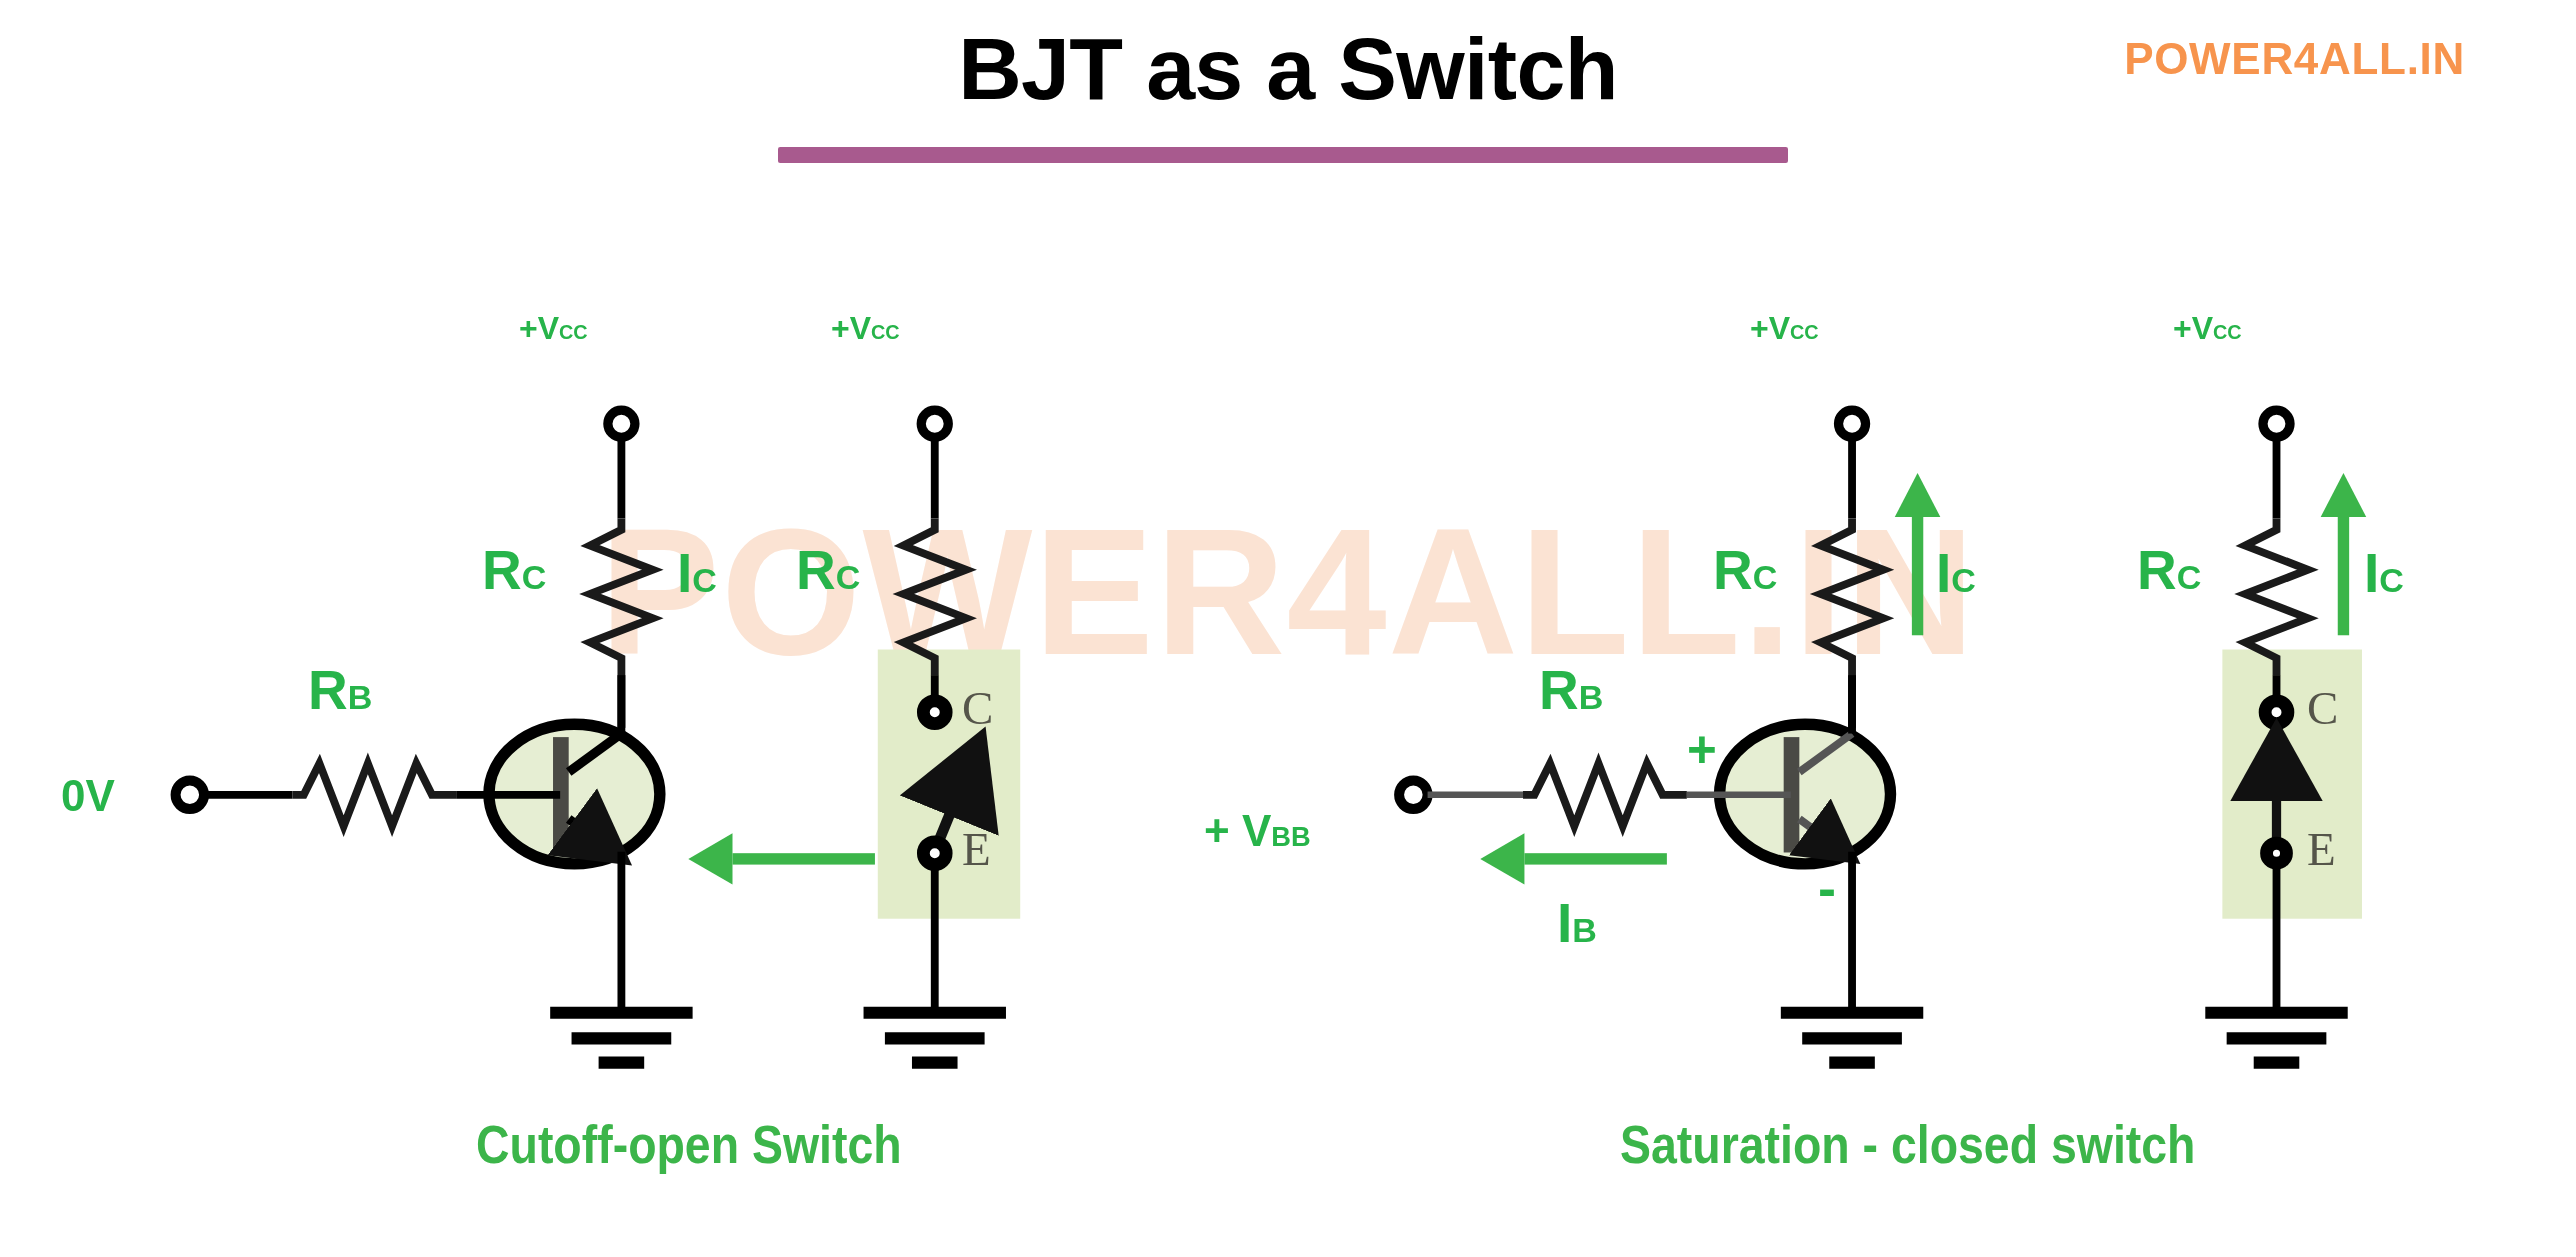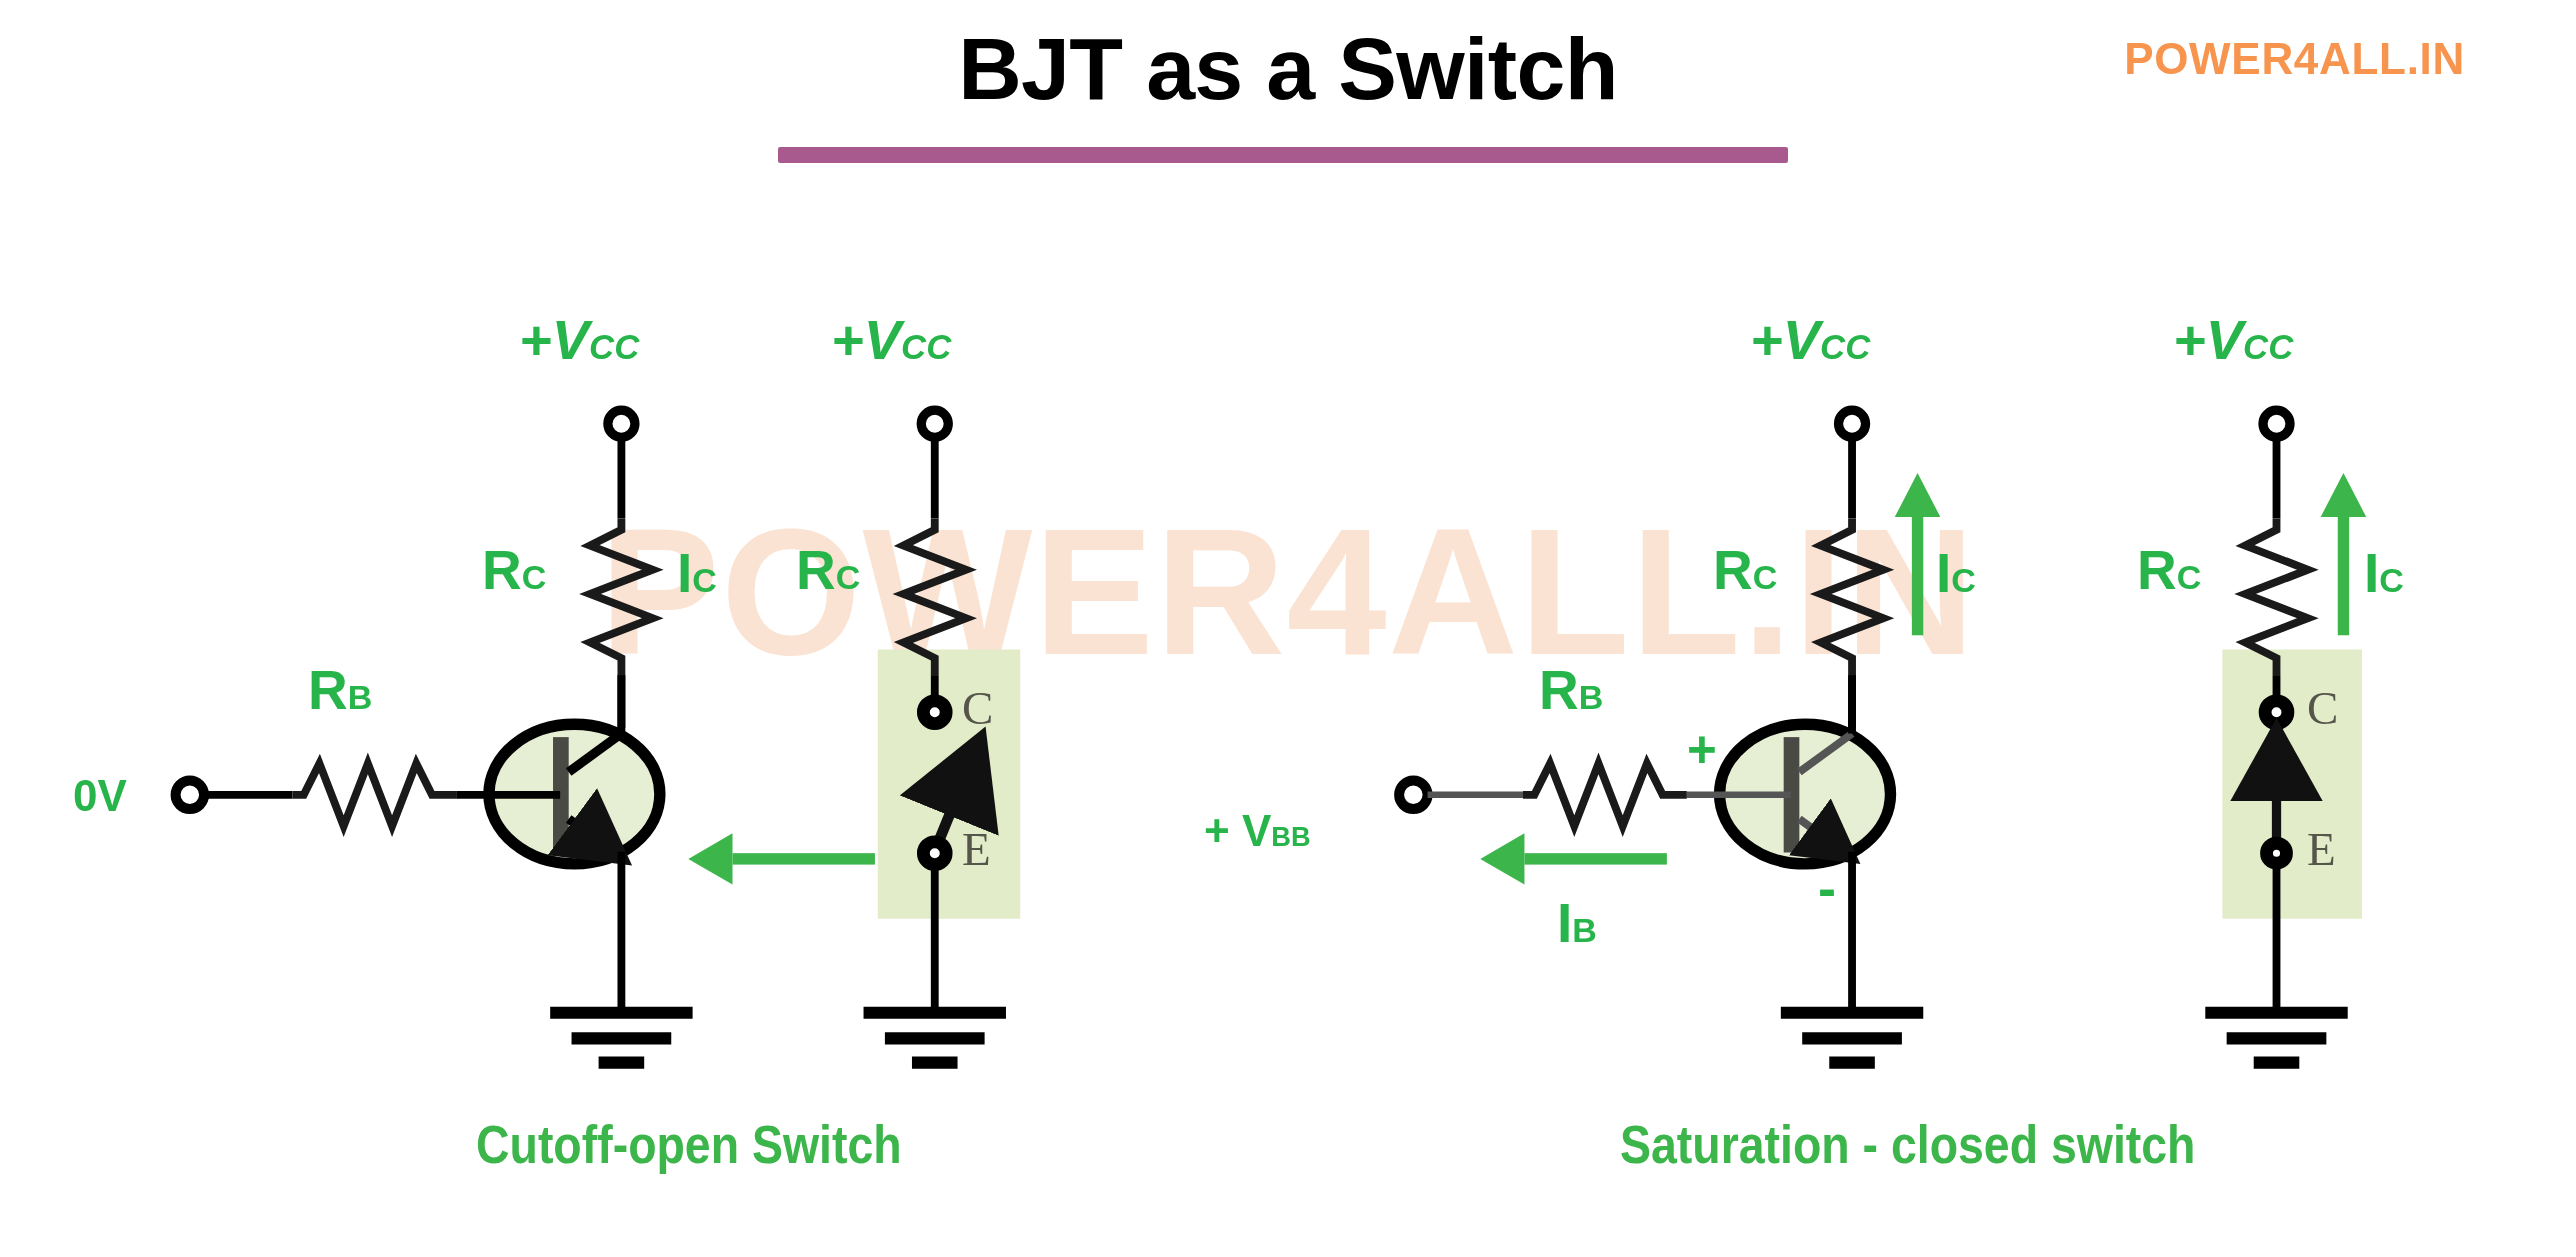--- a/index.html
+++ b/index.html
@@ -85,21 +85,21 @@
     color: #27b44a;
     white-space: nowrap;
     line-height: 1;
     z-index: 3;
   }
   .glabel .sub {
     font-size: 0.62em;
     vertical-align: baseline;
     letter-spacing: 0px;
   }
-  .vcc { font-size: 56px; font-style: italic; }
+  .vcc { font-size: 32px; }
   .res-label { font-size: 55px; }
   .cur-label { font-size: 55px; }
   .supply-label { font-size: 44px; }
   .pm-sign {
     position: absolute;
     font-family: "Liberation Sans", sans-serif;
     font-weight: bold;
     color: #27b44a;
     z-index: 3;
     line-height: 1;
@@ -261,21 +261,21 @@
 
       <line x1="3096" y1="1422" x2="3296" y2="1422" stroke="#000000" stroke-width="17"></line>
       <line x1="3126" y1="1458" x2="3266" y2="1458" stroke="#000000" stroke-width="17"></line>
       <line x1="3164" y1="1492" x2="3228" y2="1492" stroke="#000000" stroke-width="17"></line>
     </g>
   </svg>
 
   <div class="glabel vcc" style="left:519px; top:312px;"><span>+V</span><span class="sub">CC</span></div>
   <div class="glabel res-label" style="left:482px; top:543px;"><span>R</span><span class="sub">C</span></div>
   <div class="glabel res-label" style="left:308px; top:663px;"><span>R</span><span class="sub">B</span></div>
-  <div class="glabel supply-label" style="left:73px; top:774px;">0V</div>
+  <div class="glabel supply-label" style="left:61px; top:774px;">0V</div>
 
   <div class="glabel vcc" style="left:831px; top:312px;"><span>+V</span><span class="sub">CC</span></div>
   <div class="glabel res-label" style="left:796px; top:543px;"><span>R</span><span class="sub">C</span></div>
   <div class="glabel cur-label" style="left:677px; top:546px;"><span>I</span><span class="sub">C</span></div>
   <div class="term-letter" style="left:962px; top:685px;">C</div>
   <div class="term-letter" style="left:962px; top:826px;">E</div>
 
   <div class="glabel vcc" style="left:1750px; top:312px;"><span>+V</span><span class="sub">CC</span></div>
   <div class="glabel res-label" style="left:1713px; top:543px;"><span>R</span><span class="sub">C</span></div>
   <div class="glabel cur-label" style="left:1936px; top:546px;"><span>I</span><span class="sub">C</span></div>

